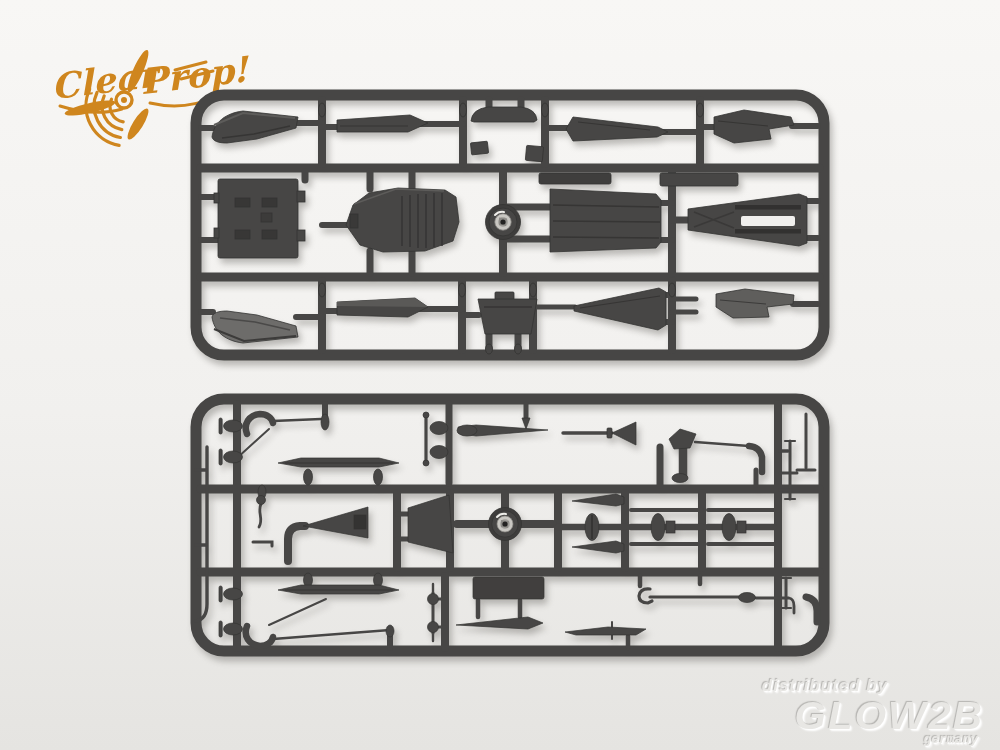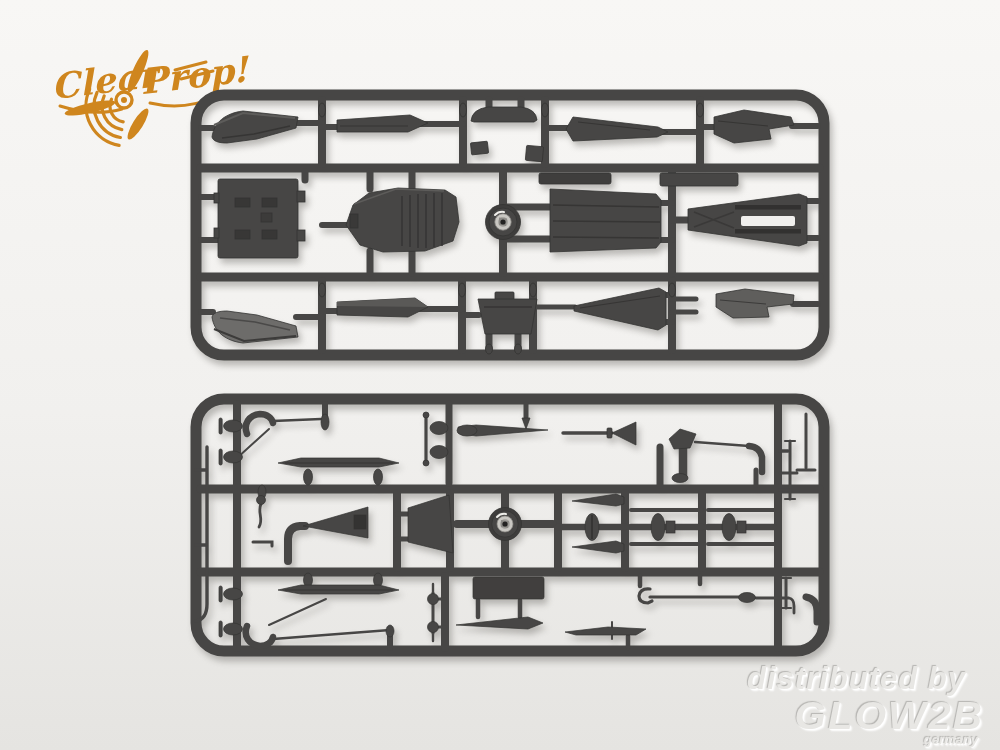--- a/index.html
+++ b/index.html
@@ -13,23 +13,23 @@
     font-family:"DejaVu Serif", serif;
     font-style:italic;font-weight:bold;
   }
   .watermark{
     position:absolute;right:16px;bottom:4px;width:300px;
     text-align:right;user-select:none;
     color:#e8e7e4;
     text-shadow:-1px -1px 1px #b6b5b2, 1px 1px 1px #ffffff, 2px 2px 2px #ffffff;
     font-style:italic;font-weight:bold;line-height:1;
   }
-  .wm-line1{font-size:31px;letter-spacing:1px;padding-right:18px;}
+  .wm-line1{font-size:17px;letter-spacing:1px;padding-right:18px;text-align:center;}
   .wm-brand{font-size:38px;letter-spacing:2px;margin-top:3px;transform:scaleX(1.06);transform-origin:right center;}
-  .wm-country{font-size:13px;margin-top:-2px;padding-right:6px;}
+  .wm-country{font-size:13px;margin-top:-2px;padding-right:6px;font-family:Liberation Mono, monospace;}
 </style>
 </head>
 <body>
 
 <div id="stage">
 <svg width="1000" height="750" viewBox="0 0 1000 750">
   <defs>
     <linearGradient id="bg" x1="0" y1="0" x2="0" y2="1">
       <stop offset="0" stop-color="#f8f7f5"></stop>
       <stop offset="0.55" stop-color="#f1f0ee"></stop>

